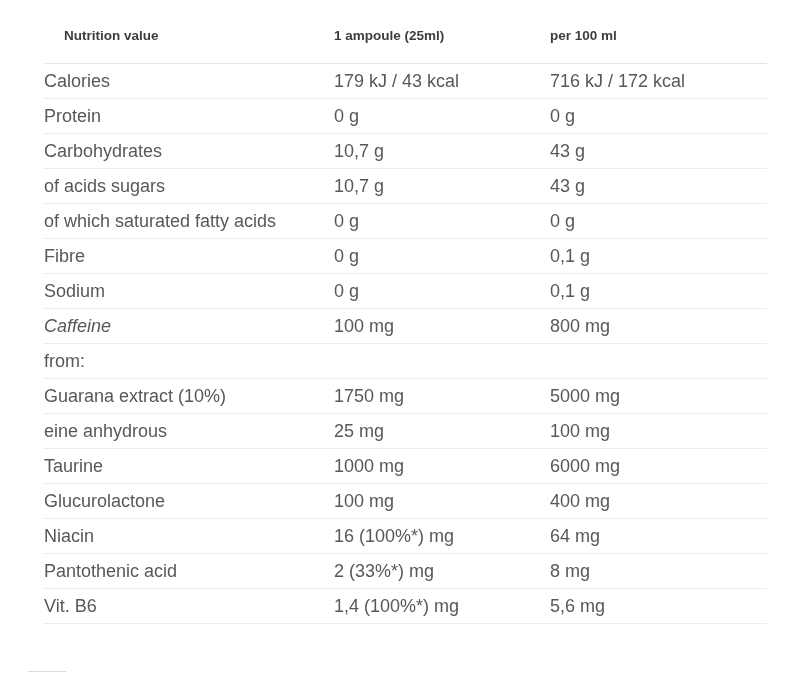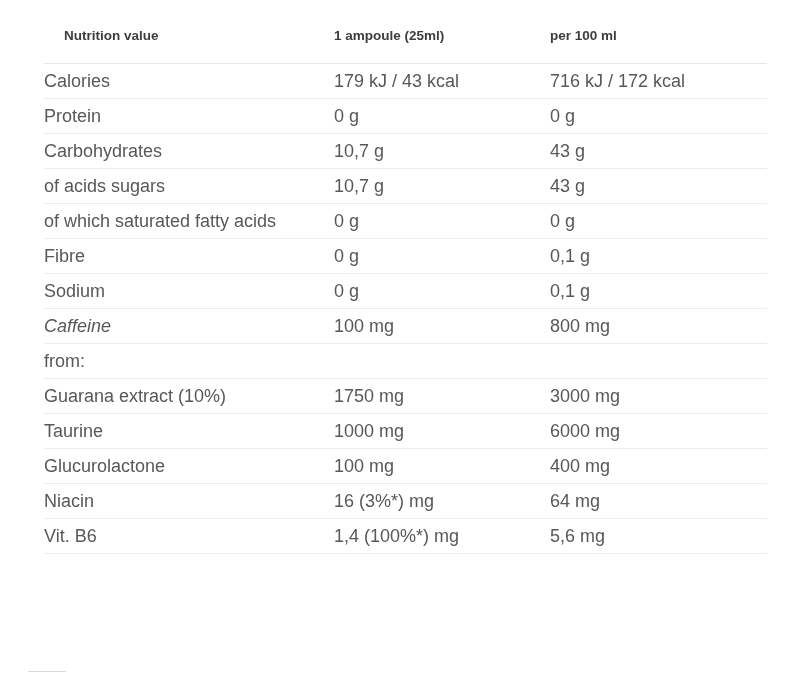--- a/index.html
+++ b/index.html
@@ -130,36 +130,46 @@
           <td>800 mg</td>
         </tr>
         <tr>
           <td class="indent-2">from:</td>
           <td></td>
           <td></td>
         </tr>
         <tr>
           <td class="indent-2">Guarana extract (10%)</td>
           <td>1750 mg</td>
-          <td>3000 mg</td>
+          <td>5000 mg</td>
+        </tr>
+        <tr>
+          <td class="indent-2">eine anhydrous</td>
+          <td>25 mg</td>
+          <td>100 mg</td>
         </tr>
         <tr>
           <td class="indent-2">Taurine</td>
           <td>1000 mg</td>
           <td>6000 mg</td>
         </tr>
         <tr>
           <td class="indent-2">Glucurolactone</td>
           <td>100 mg</td>
           <td>400 mg</td>
         </tr>
         <tr>
           <td class="indent-2">Niacin</td>
-          <td>16 (3%*) mg</td>
+          <td>16 (100%*) mg</td>
           <td>64 mg</td>
+        </tr>
+        <tr>
+          <td class="indent-2">Pantothenic acid</td>
+          <td>2 (33%*) mg</td>
+          <td>8 mg</td>
         </tr>
         <tr>
           <td class="indent-2">Vit. B6</td>
           <td>1,4 (100%*) mg</td>
           <td>5,6 mg</td>
         </tr>
       </tbody>
   </table>
   <div class="footer-rule"></div>
 </div>

